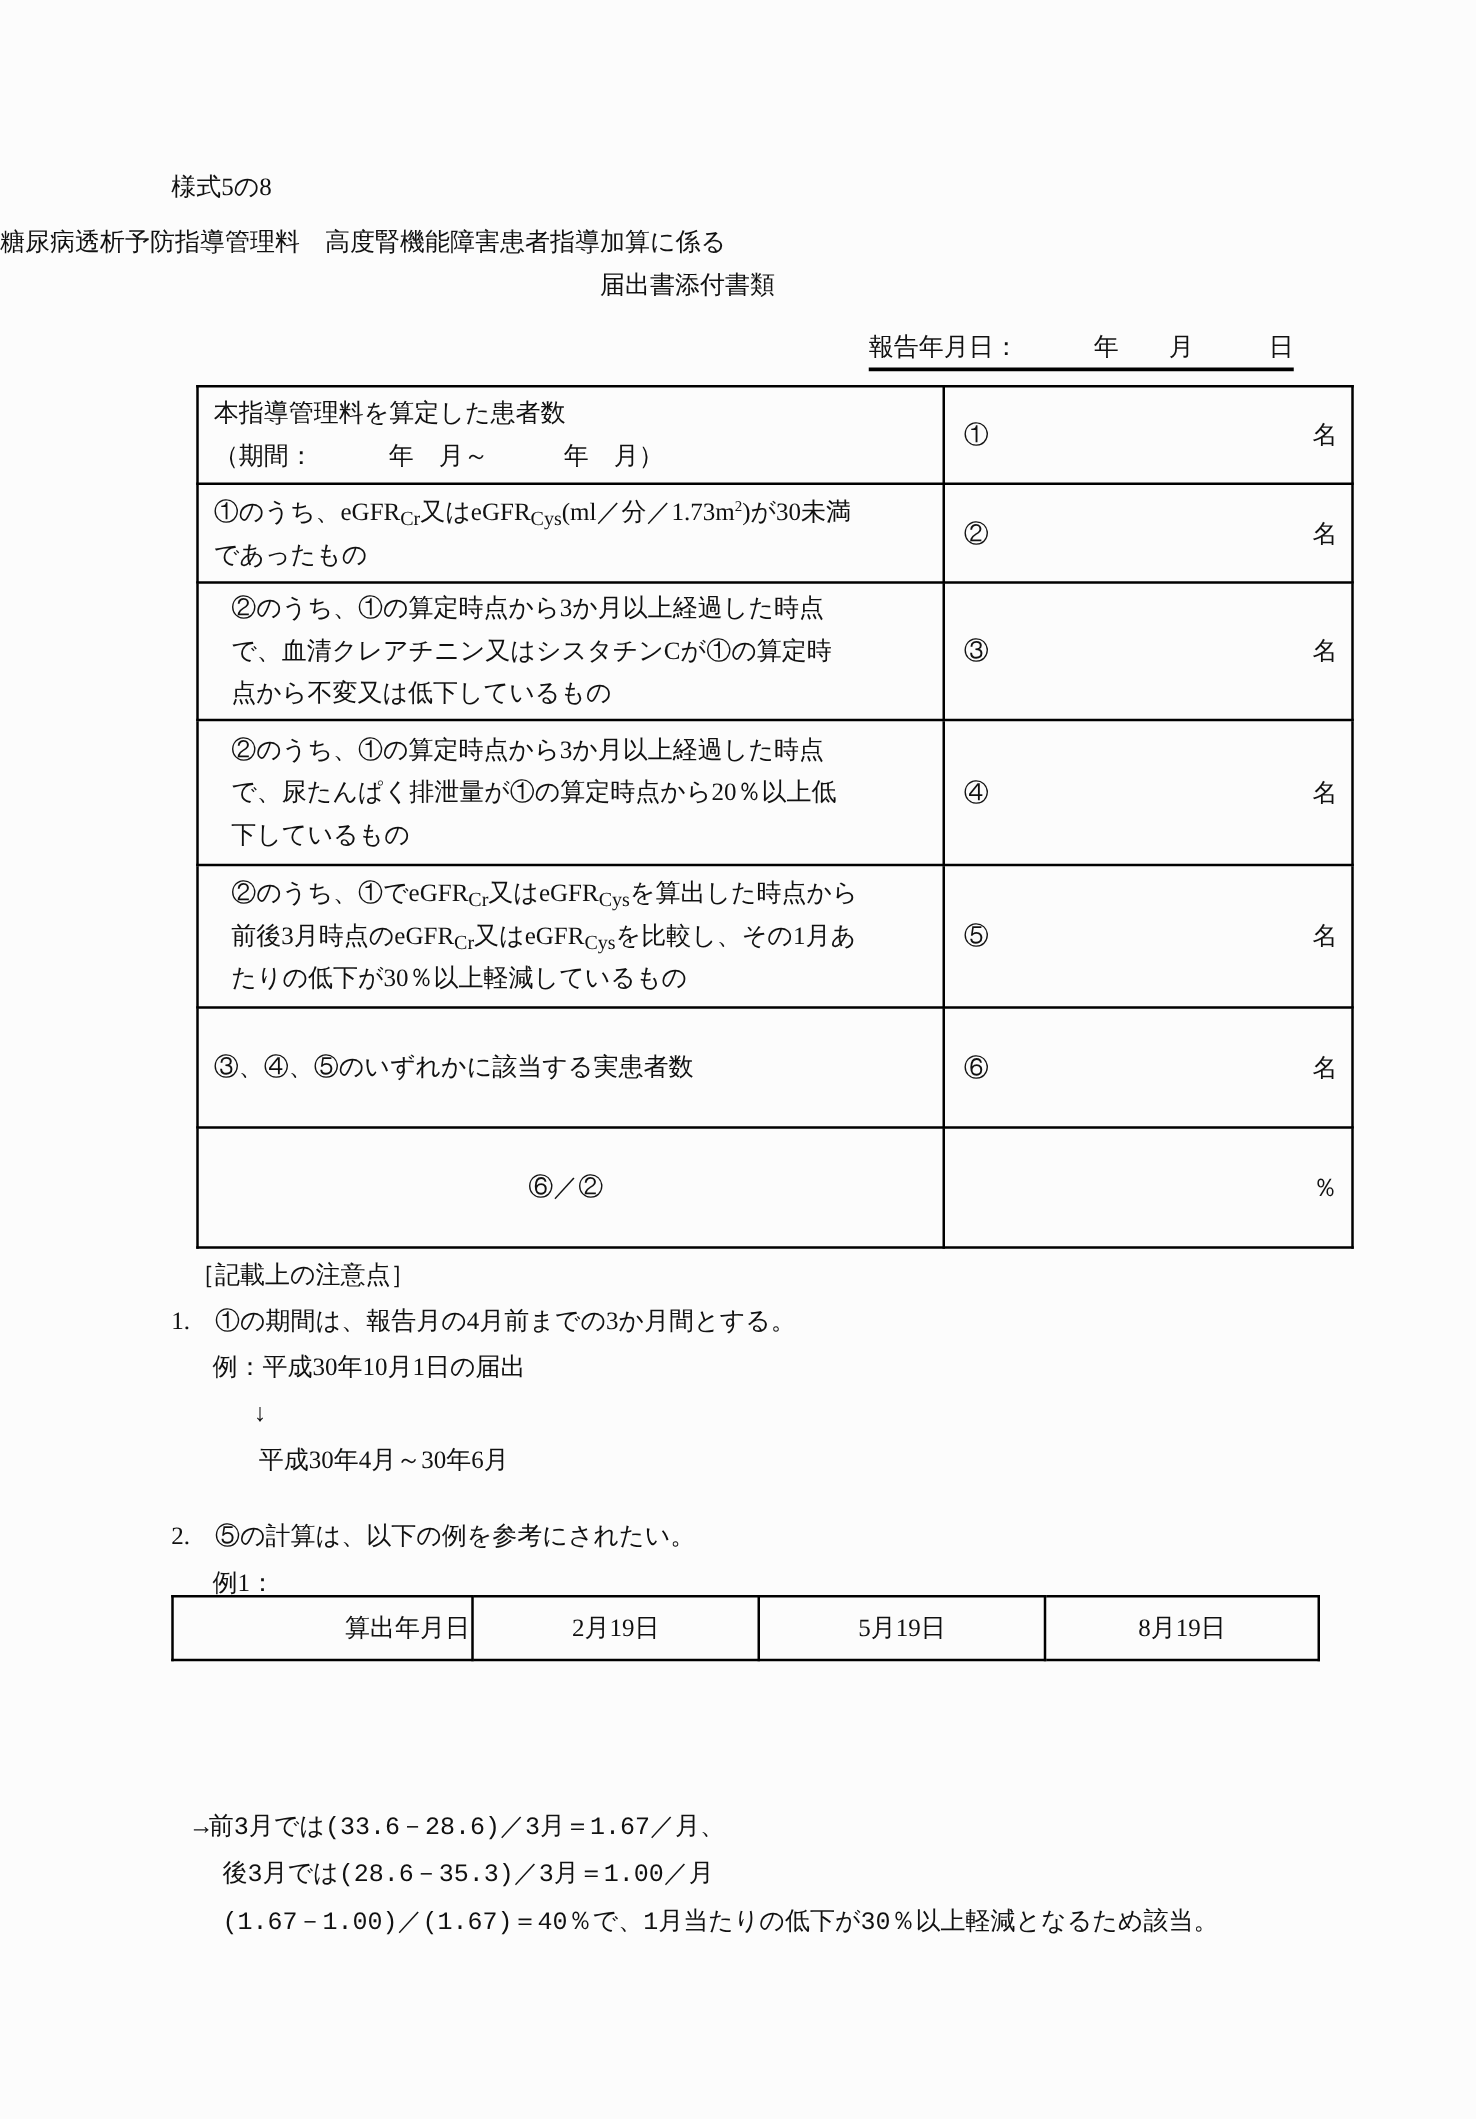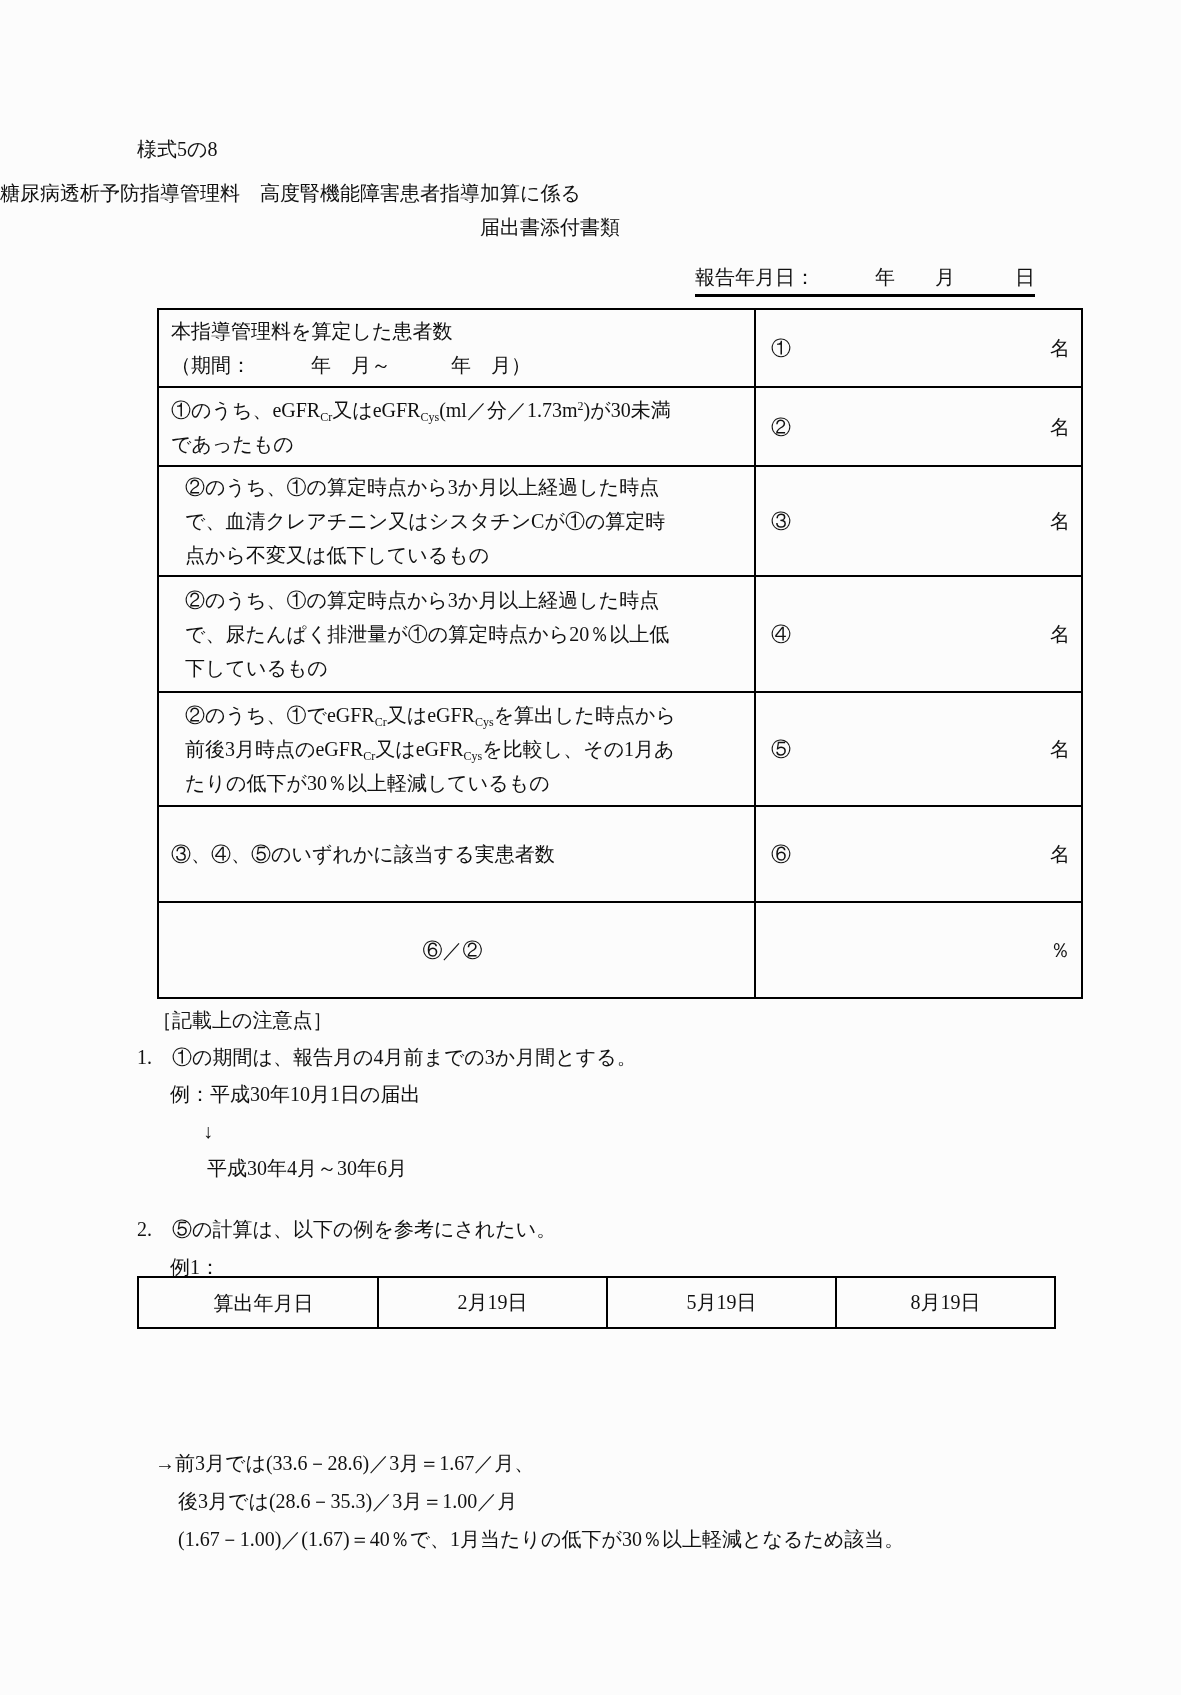--- a/index.html
+++ b/index.html
@@ -5,21 +5,21 @@
   html,body{margin:0;padding:0;background:#fcfcfc;}
   .page{
     position:relative;
     width:1181px;height:1695px;
     background:#fcfcfc;
     color:#111;
     font-family:"Liberation Serif","DejaVu Serif",serif;
     font-size:20px;
     overflow:hidden;
   }
-  sub{font-size:12px;vertical-align:-4px;line-height:0;}
+  sub{font-size:16px;vertical-align:-4px;line-height:0;}
   sup{font-size:12px;vertical-align:7px;line-height:0;}
 
   #form-code{position:absolute;left:137px;top:136px;}
   #title1{position:absolute;left:0;top:180px;width:1100px;}
   #title2{position:absolute;left:0;top:214px;width:1100px;text-align:center;}
 
   #report-date{position:absolute;left:137px;top:264px;width:898px;text-align:right;}
   #report-date .ul{display:inline-block;border-bottom:3px solid #000;padding-bottom:3px;}
 
   table{border-collapse:collapse;table-layout:fixed;width:898px;}
@@ -39,27 +39,27 @@
   #notes .nh{padding-left:15px;}
   #notes .nex{padding-left:33px;}
   #notes .narr{padding-left:66px;}
   #notes .nres{padding-left:70px;}
 
   #note2{position:absolute;left:137px;top:1210px;line-height:38px;}
   #note2 .nex{padding-left:33px;}
 
   #table2{position:absolute;left:137px;top:1276px;}
   #table2 td{vertical-align:middle;}
-  #table2 .c1{width:225px;text-align:center;padding-left:12px;line-height:30px;}
+  #table2 .c1{width:225px;text-align:right;padding-left:12px;line-height:30px;}
   #table2 .c2,#table2 .c3{width:225px;text-align:center;}
   #table2 .c4{width:215px;text-align:center;}
   #table2 tr.hdr td{height:47px;}
   #table2 tr.dat td{height:78px;}
 
-  #calc{position:absolute;left:155px;top:1444px;line-height:38px;}
+  #calc{position:absolute;left:155px;top:1444px;line-height:38px;font-family:Liberation Mono, monospace;}
   #calc .ind2{padding-left:23px;}
 </style>
 </head>
 <body>
 
 <div class="page">
 
   <div id="form-code">様式5の8</div>
   <div id="title1">糖尿病透析予防指導管理料　高度腎機能障害患者指導加算に係る</div>
   <div id="title2">届出書添付書類</div>

